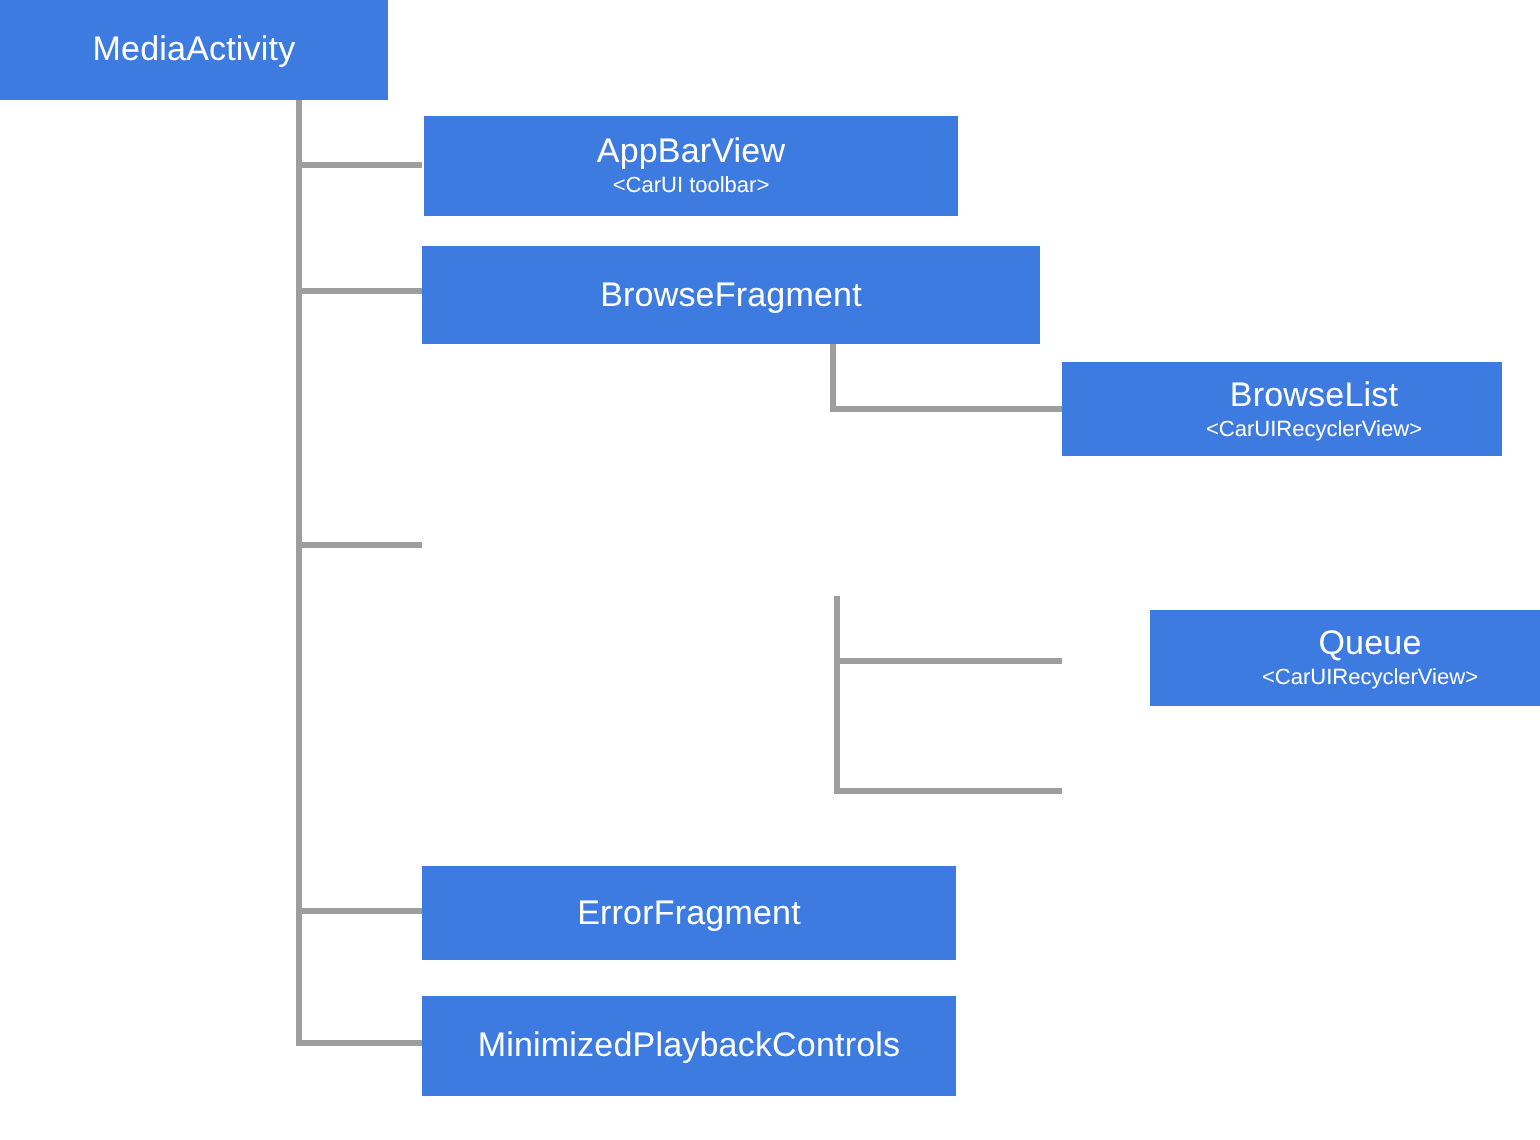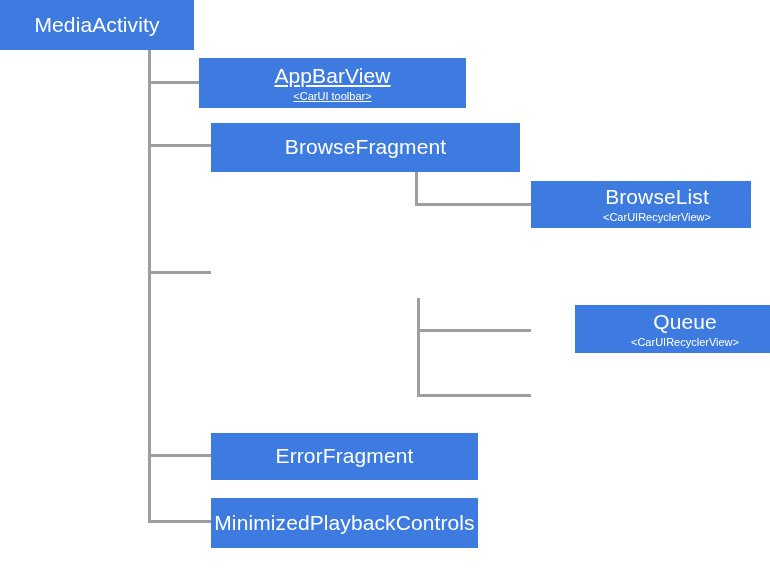--- a/index.html
+++ b/index.html
@@ -21,39 +21,39 @@
     color: var(--box-text, #ffffff);
     display: flex;
     flex-direction: column;
     align-items: center;
     justify-content: center;
     text-align: center;
     box-sizing: border-box;
     line-height: 1.25;
   }
   .node-title {
-    font-size: 21px;
+    font-size: 17px;
     font-weight: 400;
     letter-spacing: 0.1px;
     white-space: nowrap;
   }
   .node-sub {
     font-size: 11px;
     font-weight: 400;
     white-space: nowrap;
     margin-top: 1px;
   }
   .line {
     position: absolute;
     background: var(--connector, #9e9e9e);
   }
 
   
   .n-media    { left: 0px;   top: 0px;   width: 194px; height: 50px; }
-  .n-appbar   { left: 199px; top: 58px;  width: 267px; height: 50px; text-decoration: underline; }
+  .n-appbar   { left: 212px; top: 58px;  width: 267px; height: 50px; }
   .n-browse   { left: 211px; top: 123px; width: 309px; height: 49px; }
   .n-browselist { left: 531px; top: 181px; width: 220px; height: 47px; padding-left: 32px; }
   .n-playback { left: 211px; top: 248px; width: 267px; height: 50px; }
   .n-queue    { left: 531px; top: 305px; width: 220px; height: 48px; margin-left: 44px; }
   .n-pbcontrols { left: 531px; top: 372px; width: 220px; height: 46px; }
   .n-error    { left: 211px; top: 433px; width: 267px; height: 47px; }
   .n-minimized { left: 211px; top: 498px; width: 267px; height: 50px; }
 
   
   .l-trunk       { left: 148px; top: 50px;  width: 3px;   height: 473px; }

